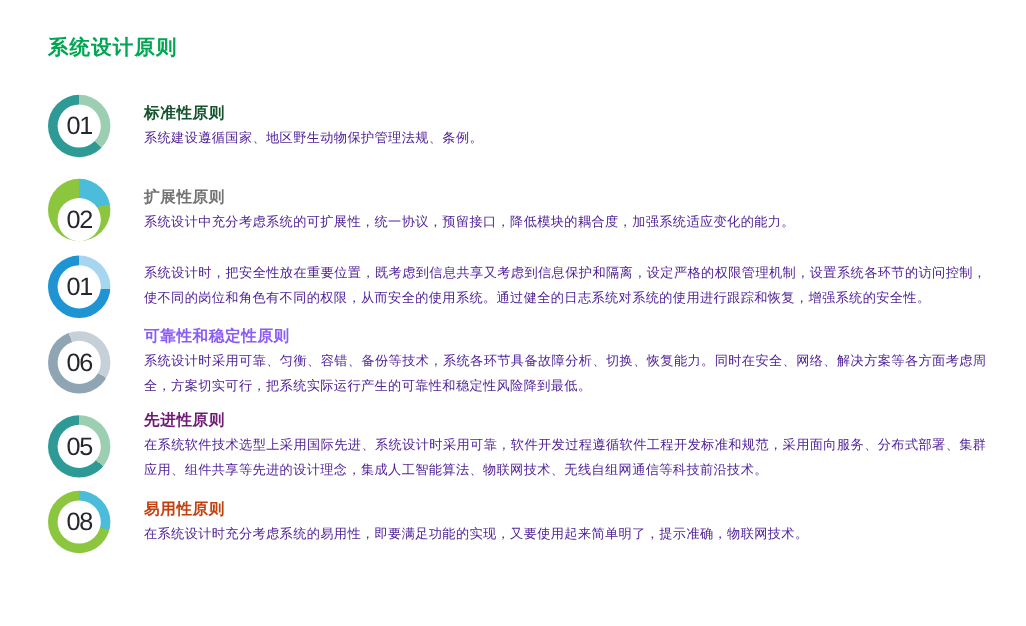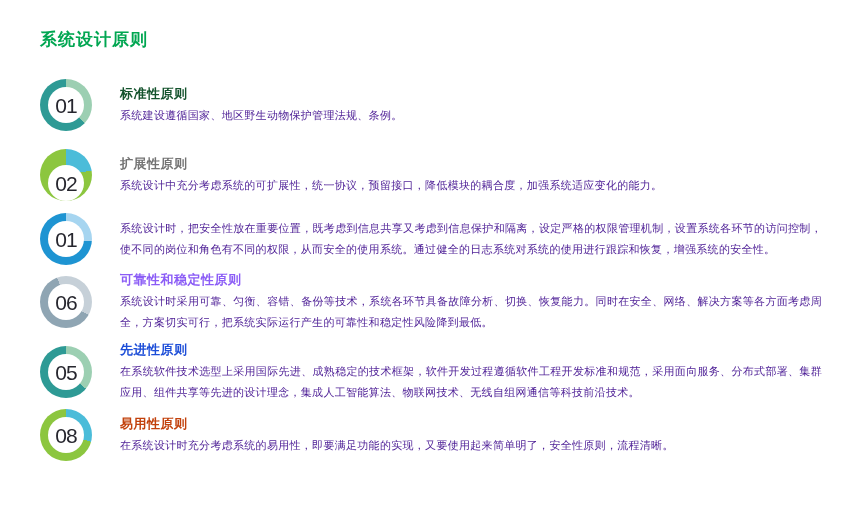--- a/index.html
+++ b/index.html
@@ -110,29 +110,29 @@
         <div class="heading" style="color: #8b5cf6;">可靠性和稳定性原则</div>
         <div class="body-text">系统设计时采用可靠、匀衡、容错、备份等技术，系统各环节具备故障分析、切换、恢复能力。同时在安全、网络、解决方案等各方面考虑周全，方案切实可行，把系统实际运行产生的可靠性和稳定性风险降到最低。</div>
       </div>
     </div>
 
     <div class="row gap-sm">
       <div class="badge" style="background: conic-gradient(rgb(156, 207, 178) 0deg, rgb(156, 207, 178) 130deg, rgb(46, 154, 149) 130deg, rgb(46, 154, 149) 360deg);">
         <div class="badge-inner">05</div>
       </div>
       <div class="content">
-        <div class="heading" style="color: #1d4ed8;">先进性原则</div>
-        <div class="body-text">在系统软件技术选型上采用国际先进、成熟稳定的技术框架，软件开发过程遵循软件工程开发标准和规范，采用面向服务、分布式部署、集群应用、组件共享等先进的设计理念，集成人工智能算法、物联网技术、无线自组网通信等科技前沿技术。</div>
+        <div class="heading" style="color: #701a75;">先进性原则</div>
+        <div class="body-text">在系统软件技术选型上采用国际先进、系统设计时采用可靠，软件开发过程遵循软件工程开发标准和规范，采用面向服务、分布式部署、集群应用、组件共享等先进的设计理念，集成人工智能算法、物联网技术、无线自组网通信等科技前沿技术。</div>
       </div>
     </div>
 
     <div class="row">
       <div class="badge" style="background: conic-gradient(rgb(75, 188, 217) 0deg, rgb(75, 188, 217) 105deg, rgb(140, 198, 63) 105deg, rgb(140, 198, 63) 360deg);">
         <div class="badge-inner">08</div>
       </div>
       <div class="content">
         <div class="heading" style="color: #c2410c;">易用性原则</div>
-        <div class="body-text">在系统设计时充分考虑系统的易用性，即要满足功能的实现，又要使用起来简单明了，安全性原则，流程清晰。</div>
+        <div class="body-text">在系统设计时充分考虑系统的易用性，即要满足功能的实现，又要使用起来简单明了，提示准确，物联网技术。</div>
       </div>
     </div>
 
   </div>
 </div>
 
 </body></html>

